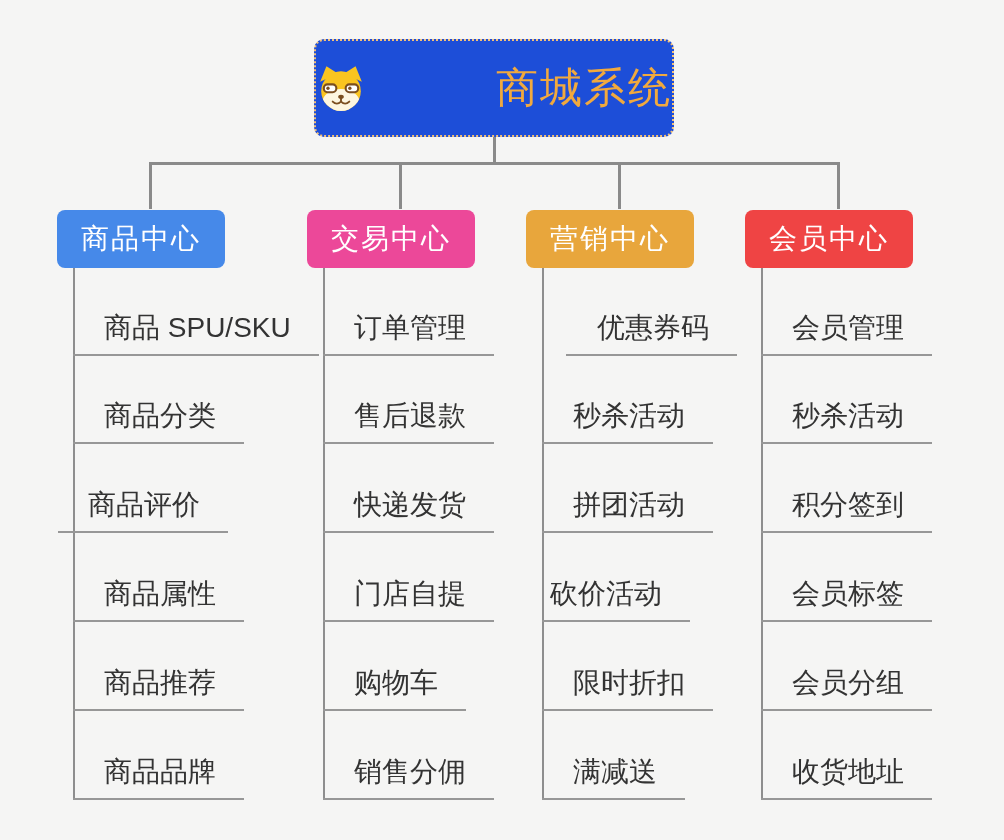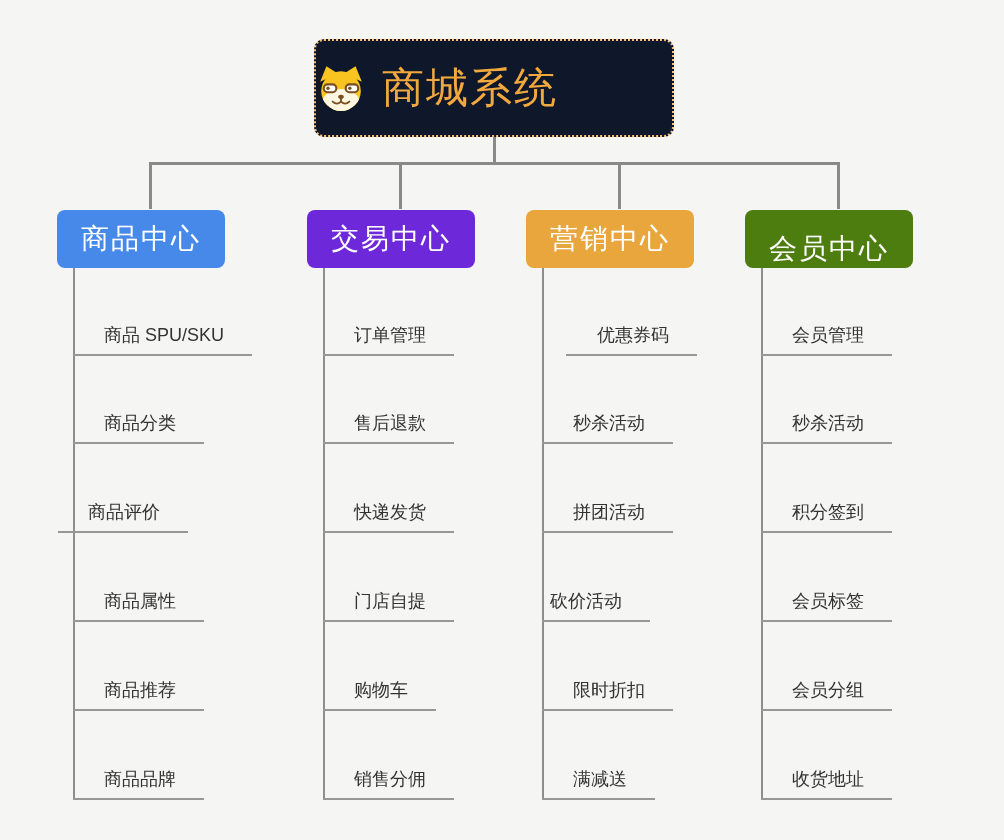--- a/index.html
+++ b/index.html
@@ -8,40 +8,40 @@
   
   .line{position:absolute;background:#8a8a8a;}
   .root-stub{left:493px;top:137px;width:3px;height:26px;}
   .rail{left:149px;top:162px;width:691px;height:3px;}
   .drop{top:162px;width:3px;height:47px;}
   .drop1{left:149px;} .drop2{left:399px;} .drop3{left:618px;} .drop4{left:837px;}
 
   
   .root-node{
     position:absolute;left:314px;top:39px;width:360px;height:98px;
-    background:#0f172a;border:2px dotted #f3c178;border-radius:10px;
-    box-sizing:border-box;display:flex;align-items:center;justify-content:flex-start;gap:16px;
+    background:#1d4ed8;border:2px dotted #f3c178;border-radius:10px;
+    box-sizing:border-box;display:flex;align-items:center;justify-content:space-between;gap:16px;
   }
   .root-title{font-size:42px;letter-spacing:2px;color:#f1a93e;white-space:nowrap;}
   .dog-icon{width:50px;height:48px;flex:0 0 auto;}
 
   
   .branch-header{
     position:absolute;top:210px;width:168px;height:58px;border-radius:8px;
     display:flex;align-items:center;justify-content:center;
   }
   .branch-header span{color:#ffffff;font-size:28px;letter-spacing:2px;white-space:nowrap;}
 
   
   .trunk{position:absolute;top:268px;width:2px;height:532px;background:#8e8e8e;}
   .child-item{
     position:absolute;box-sizing:border-box;height:46px;
     padding:0 28px 7px 31px;display:flex;align-items:flex-end;
     border-bottom:2px solid #979797;
-    font-size:18px;color:#333333;white-space:nowrap;cursor:default;
+    font-size:28px;color:#333333;white-space:nowrap;cursor:default;
   }
 </style>
 </head>
 <body>
 
 <div class="canvas">
 
   <div class="line root-stub"></div>
   <div class="line rail"></div>
   <div class="line drop drop1"></div>
@@ -72,41 +72,41 @@
       <div class="branch-header" style="left: 57px; background: rgb(70, 137, 233);">
         <span>商品中心</span>
       </div>
       <div class="trunk" style="left: 73px;"></div>
       <div class="child-item" style="left: 73px; top: 310px;">商品 SPU/SKU</div>
       <div class="child-item" style="left: 73px; top: 398px;">商品分类</div>
       <div class="child-item" style="left: 58px; top: 487px; padding-left: 30px;">商品评价</div>
       <div class="child-item" style="left: 73px; top: 576px;">商品属性</div>
       <div class="child-item" style="left: 73px; top: 665px;">商品推荐</div>
       <div class="child-item" style="left: 73px; top: 754px;">商品品牌</div>
-      <div class="branch-header" style="left: 307px; background: #6d28d9;">
+      <div class="branch-header" style="left: 307px; background: #ec4899;">
         <span>交易中心</span>
       </div>
       <div class="trunk" style="left: 323px;"></div>
       <div class="child-item" style="left: 323px; top: 310px; font-family: Liberation Serif, serif;">订单管理</div>
       <div class="child-item" style="left: 323px; top: 398px;">售后退款</div>
       <div class="child-item" style="left: 323px; top: 487px;">快递发货</div>
       <div class="child-item" style="left: 323px; top: 576px;">门店自提</div>
       <div class="child-item" style="left: 323px; top: 665px;">购物车</div>
       <div class="child-item" style="left: 323px; top: 754px;">销售分佣</div>
       <div class="branch-header" style="left: 526px; background: rgb(232, 166, 60);">
         <span>营销中心</span>
       </div>
       <div class="trunk" style="left: 542px;"></div>
       <div class="child-item" style="left: 542px; top: 310px; margin-left: 24px;">优惠券码</div>
       <div class="child-item" style="left: 542px; top: 398px;">秒杀活动</div>
       <div class="child-item" style="left: 542px; top: 487px;">拼团活动</div>
       <div class="child-item" style="left: 542px; top: 576px; padding-left: 8px;">砍价活动</div>
       <div class="child-item" style="left: 542px; top: 665px;">限时折扣</div>
       <div class="child-item" style="left: 542px; top: 754px;">满减送</div>
-      <div class="branch-header" style="left: 745px; background: #4d7c0f; align-items: flex-end;">
+      <div class="branch-header" style="left: 745px; background: #ef4444;">
         <span>会员中心</span>
       </div>
       <div class="trunk" style="left: 761px;"></div>
       <div class="child-item" style="left: 761px; top: 310px;">会员管理</div>
       <div class="child-item" style="left: 761px; top: 398px;">秒杀活动</div>
       <div class="child-item" style="left: 761px; top: 487px;">积分签到</div>
       <div class="child-item" style="left: 761px; top: 576px;">会员标签</div>
       <div class="child-item" style="left: 761px; top: 665px;">会员分组</div>
       <div class="child-item" style="left: 761px; top: 754px;">收货地址</div>
     </div>

